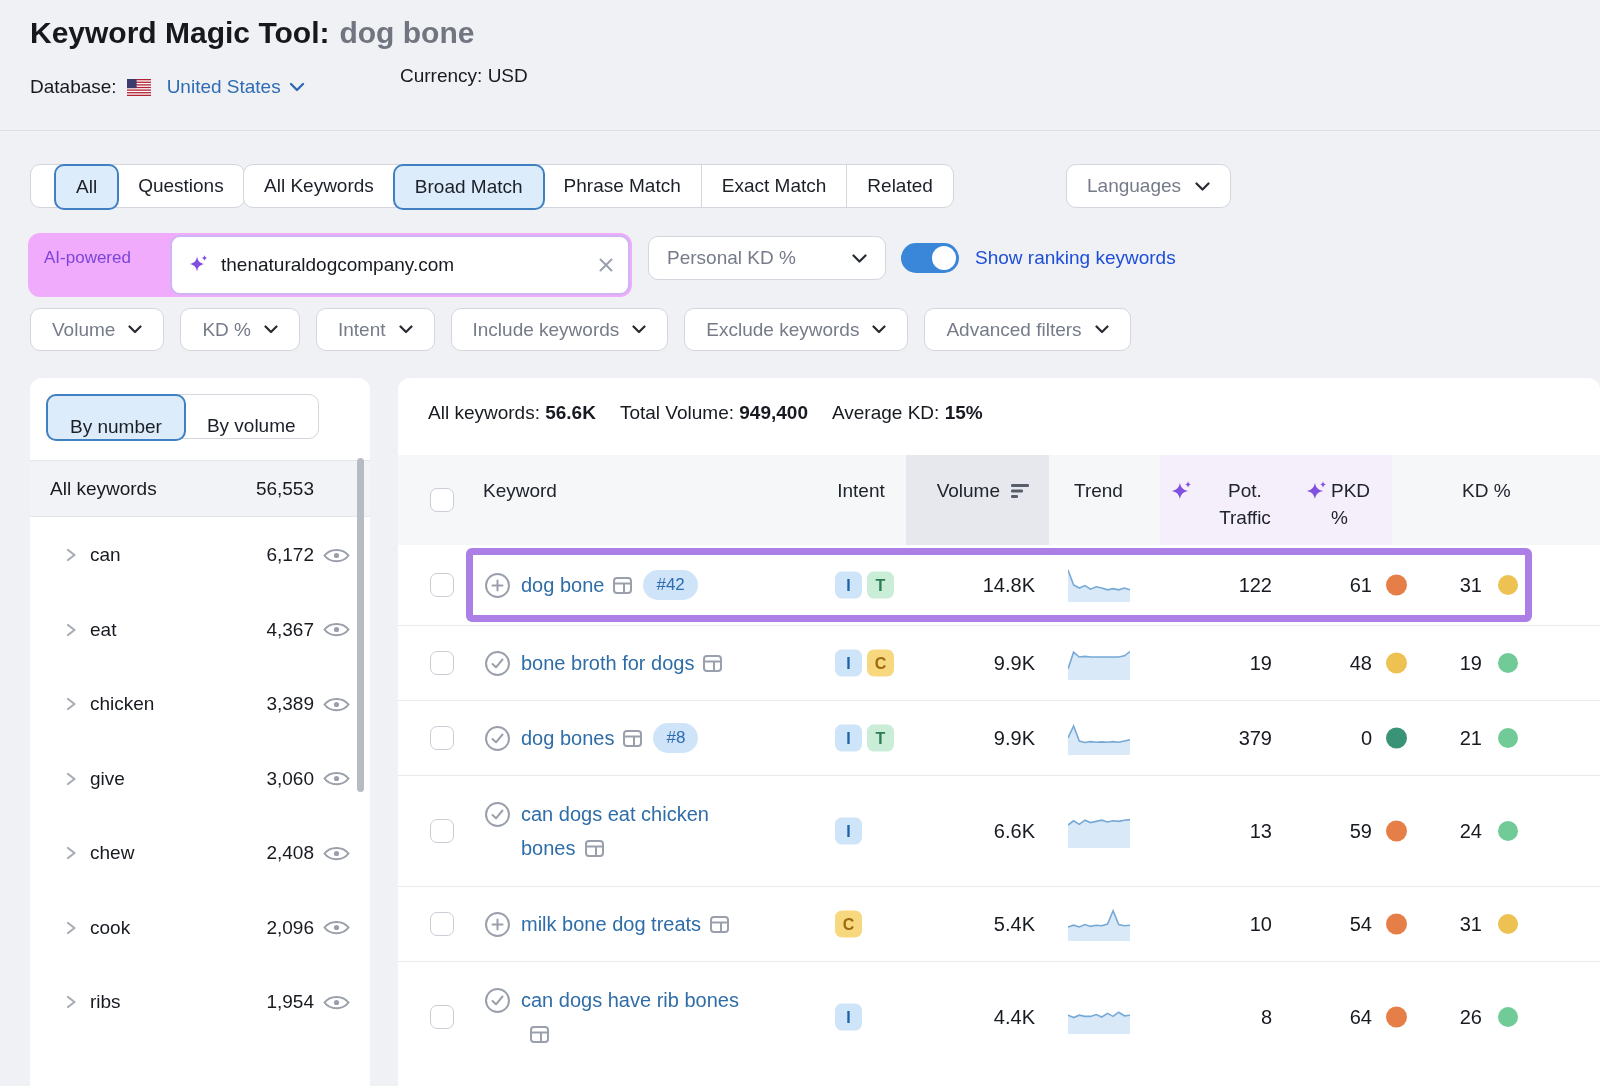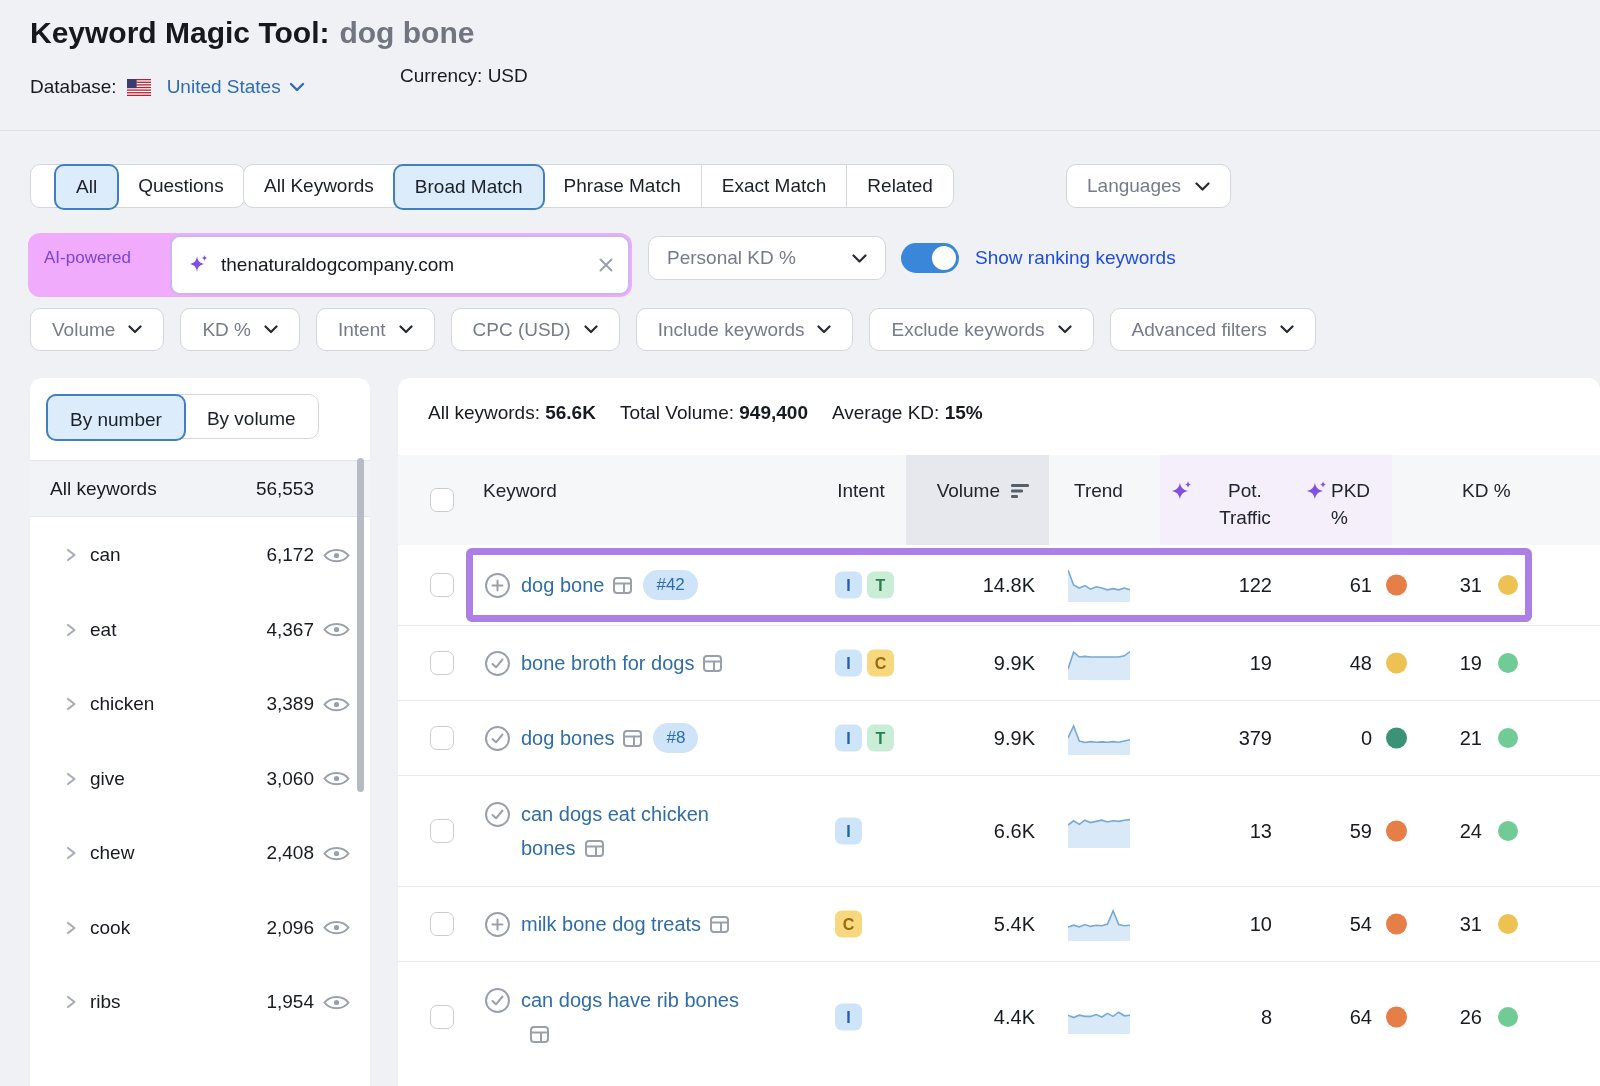--- a/index.html
+++ b/index.html
@@ -38,21 +38,21 @@
   .toggle-label { position:absolute; left:975px; top:236px; height:44px; display:flex; align-items:center; font-size:19px; color:#1d4ed8; }
 
   
   .filters { position:absolute; left:30px; top:308px; display:flex; gap:16px; }
   .filter-pill { height:43px; background:#fff; border:1px solid #d3d6dc; border-radius:10px; display:flex; align-items:center; gap:13px; padding:0 21px; font-size:19px; color:#757b88; cursor:pointer; white-space:nowrap; }
   .chev { flex:none; }
 
   
   .sidebar { position:absolute; left:30px; top:378px; width:340px; bottom:0; background:#fff; border-radius:12px 12px 0 0; }
   .seg-group { position:absolute; left:16px; top:16px; display:flex; background:#fff; border:1px solid #d3d6dc; border-radius:10px; height:45px; }
-  .seg { padding:2px 22px; line-height:43px; font-size:19px; color:#1b1f27; cursor:pointer; }
+  .seg { padding:9px 22px; line-height:43px; font-size:19px; color:#1b1f27; cursor:pointer; }
   .seg.selected { background:#ddecfa; border:2px solid #4080c2; border-radius:10px; margin:-1px; height:47px; line-height:43px; z-index:2; }
   .all-band { position:absolute; left:0; top:82px; width:100%; height:57px; background:#f2f3f6; border-top:1px solid #e4e6ea; border-bottom:1px solid #e4e6ea; display:flex; align-items:center; font-size:19px; }
   .all-band .lbl { margin-left:20px; }
   .all-band .cnt { position:absolute; right:56px; }
   .groups { position:absolute; left:0; top:140px; right:0; }
   .sgroup { position:relative; height:74.5px; display:flex; align-items:center; cursor:pointer; }
   .sgroup .chev-r { position:absolute; left:34px; }
   .sgroup .g-label { position:absolute; left:60px; font-size:19px; color:#171a20; }
   .sgroup .g-count { position:absolute; right:56px; font-size:19px; color:#171a20; }
   .sgroup .eye { position:absolute; right:20px; }
@@ -194,26 +194,20 @@
           <path d="M1.5 1.5 L7 7 L12.5 1.5" fill="none" stroke="#272b31" stroke-width="2.2" stroke-linecap="round" stroke-linejoin="round"></path>
         </svg>
       </div>
     <div class="filter-pill">
         <span>Intent</span>
         <svg class="chev" width="14" height="9" viewBox="0 0 14 9">
           <path d="M1.5 1.5 L7 7 L12.5 1.5" fill="none" stroke="#272b31" stroke-width="2.2" stroke-linecap="round" stroke-linejoin="round"></path>
         </svg>
       </div>
     <div class="filter-pill">
-        <span>CPC (USD)</span>
-        <svg class="chev" width="14" height="9" viewBox="0 0 14 9">
-          <path d="M1.5 1.5 L7 7 L12.5 1.5" fill="none" stroke="#272b31" stroke-width="2.2" stroke-linecap="round" stroke-linejoin="round"></path>
-        </svg>
-      </div>
-    <div class="filter-pill">
         <span>Include keywords</span>
         <svg class="chev" width="14" height="9" viewBox="0 0 14 9">
           <path d="M1.5 1.5 L7 7 L12.5 1.5" fill="none" stroke="#272b31" stroke-width="2.2" stroke-linecap="round" stroke-linejoin="round"></path>
         </svg>
       </div>
     <div class="filter-pill">
         <span>Exclude keywords</span>
         <svg class="chev" width="14" height="9" viewBox="0 0 14 9">
           <path d="M1.5 1.5 L7 7 L12.5 1.5" fill="none" stroke="#272b31" stroke-width="2.2" stroke-linecap="round" stroke-linejoin="round"></path>
         </svg>

